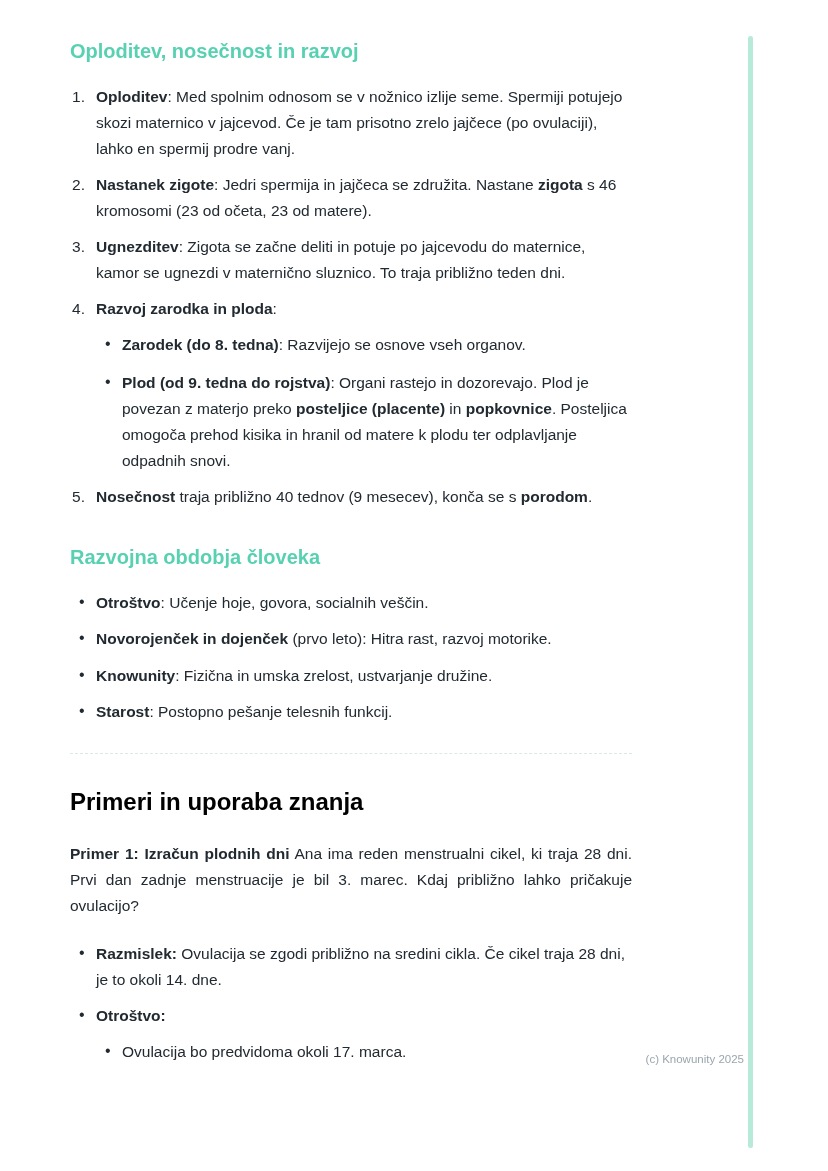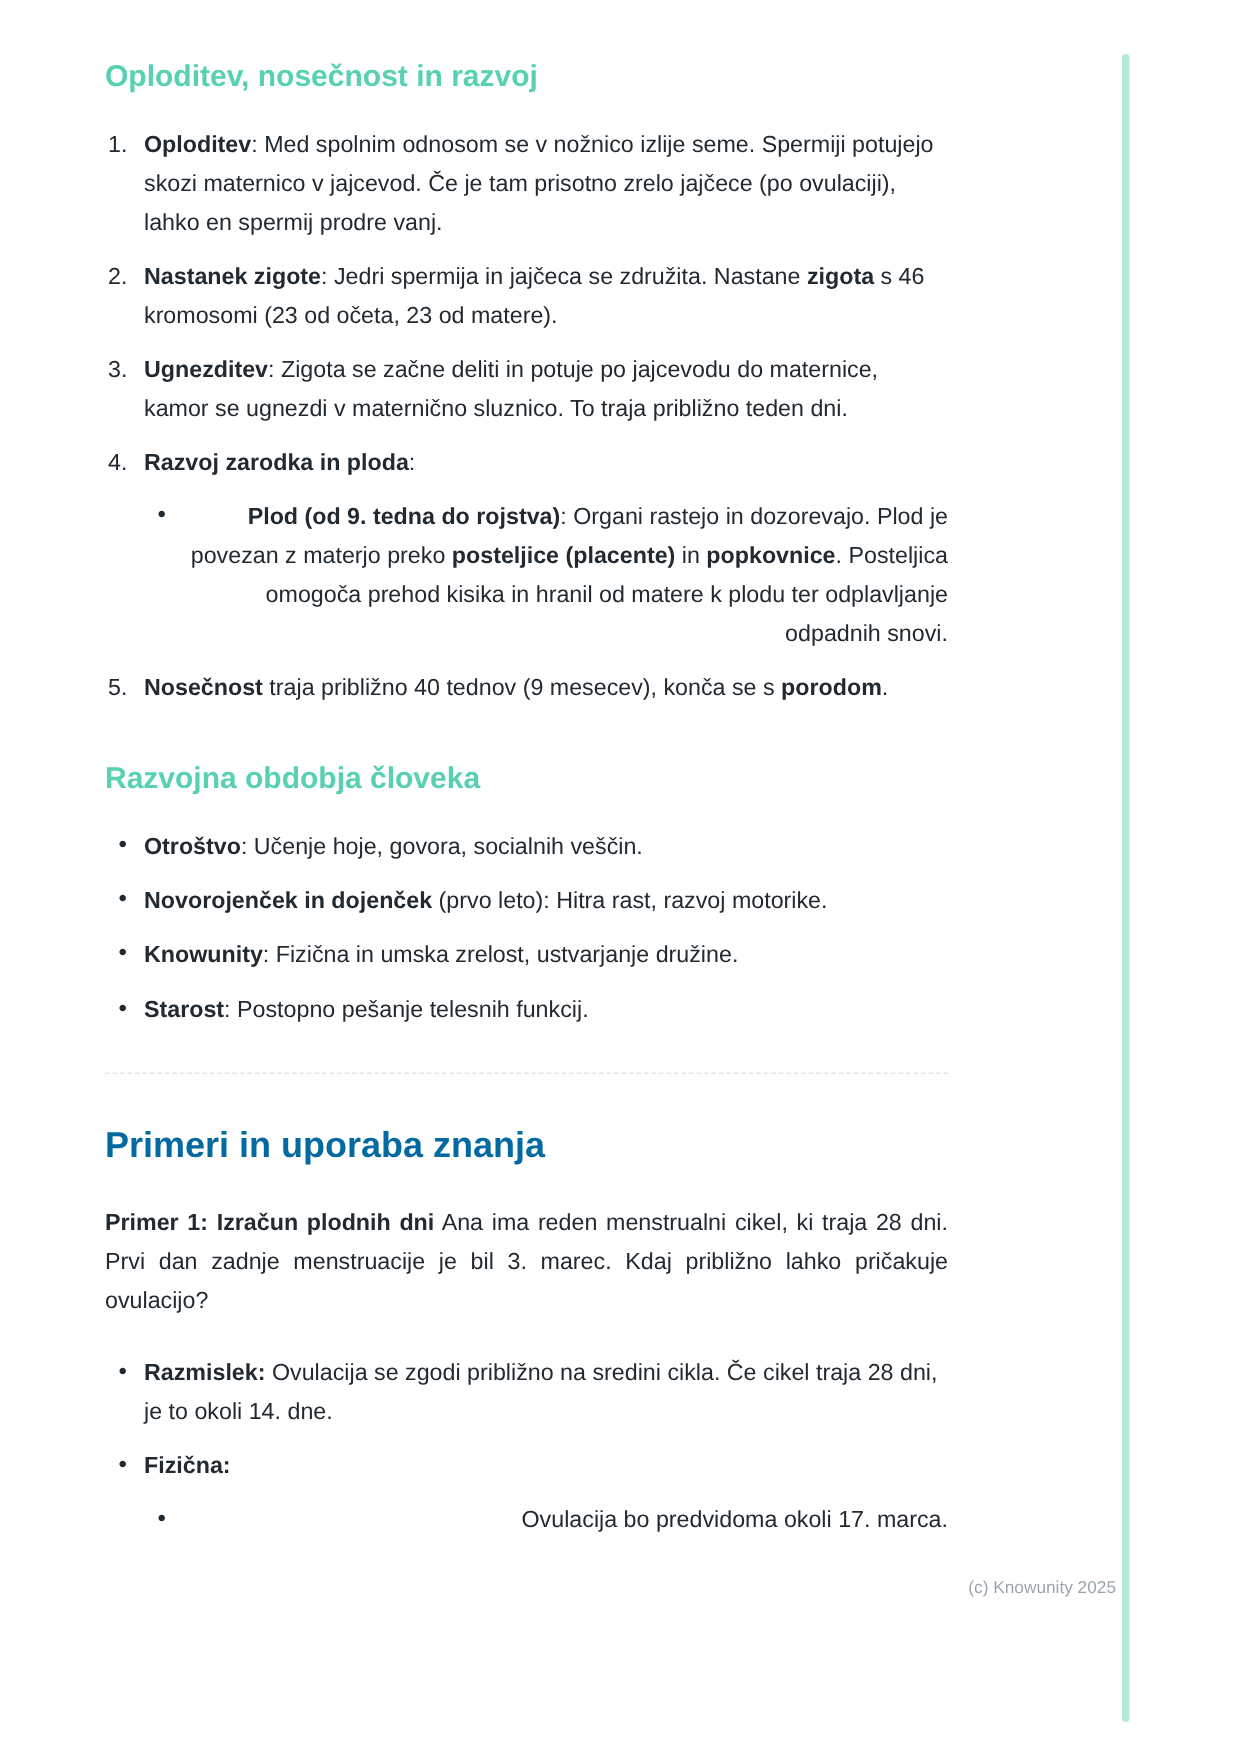--- a/index.html
+++ b/index.html
@@ -28,21 +28,21 @@
   .content h2 {
     color: #57d1b1;
     font-size: 20px;
     line-height: 1.3;
     font-weight: 700;
     margin: 34px 0 20px 0;
   }
   .content h2:first-child { margin-top: 0; }
 
   .content h1 {
-    color: #0369a1;
+    color: #000000;
     font-size: 24px;
     line-height: 1.3;
     font-weight: 700;
     margin: 32px 0 24px 0;
   }
 
   .content p {
     margin: 0 0 22px 0;
   }
   .content p.justified { text-align: justify; margin-top: 24px; }
@@ -75,21 +75,21 @@
     position: absolute;
     left: 9px;
     top: -1px;
     font-size: 16px;
   }
 
   .doc-list .nested {
     margin: 10px 0 0 0;
   }
   .doc-list .nested > li { margin-bottom: 12px; }
-  .doc-list .nested > li:last-child { margin-bottom: 0; text-align: right; }
+  .doc-list .nested > li:last-child { margin-bottom: 0; }
 
   hr.divider {
     border: none;
     border-top: 1px dashed #dce8e3;
     margin: 28px 0 0 0;
   }
 
   .accent-bar {
     position: absolute;
     left: 748px;
@@ -113,36 +113,37 @@
 <body>
 
 <div class="page">
   <div class="content">
       <h2>Oploditev, nosečnost in razvoj</h2>
       <ol class="doc-list ordered">
         <li><strong>Oploditev</strong><span>: Med spolnim odnosom se v nožnico izlije seme. Spermiji potujejo skozi maternico v jajcevod. Če je tam prisotno zrelo jajčece (po ovulaciji), lahko en spermij prodre vanj.</span></li>
         <li><strong>Nastanek zigote</strong><span>: Jedri spermija in jajčeca se združita. Nastane </span><strong>zigota</strong><span> s 46 kromosomi (23 od očeta, 23 od matere).</span></li>
         <li><strong>Ugnezditev</strong><span>: Zigota se začne deliti in potuje po jajcevodu do maternice, kamor se ugnezdi v maternično sluznico. To traja približno teden dni.</span></li>
         <li><strong>Razvoj zarodka in ploda</strong><span>:</span><ul class="doc-list bulleted nested">
+            <li><strong>Zarodek (do 8. tedna)</strong><span>: Razvijejo se osnove vseh organov.</span></li>
             <li><strong>Plod (od 9. tedna do rojstva)</strong><span>: Organi rastejo in dozorevajo. Plod je povezan z materjo preko </span><strong>posteljice (placente)</strong><span> in </span><strong>popkovnice</strong><span>. Posteljica omogoča prehod kisika in hranil od matere k plodu ter odplavljanje odpadnih snovi.</span></li>
           </ul></li>
         <li><strong>Nosečnost</strong><span> traja približno 40 tednov (9 mesecev), konča se s </span><strong>porodom</strong><span>.</span></li>
       </ol>
       <h2>Razvojna obdobja človeka</h2>
       <ul class="doc-list bulleted">
         <li><strong>Otroštvo</strong><span>: Učenje hoje, govora, socialnih veščin.</span></li>
         <li><strong>Novorojenček in dojenček</strong><span> (prvo leto): Hitra rast, razvoj motorike.</span></li>
         <li><strong>Knowunity</strong><span>: Fizična in umska zrelost, ustvarjanje družine.</span></li>
         <li><strong>Starost</strong><span>: Postopno pešanje telesnih funkcij.</span></li>
       </ul>
       <hr class="divider">
       <h1>Primeri in uporaba znanja</h1>
       <p class="justified"><strong>Primer 1: Izračun plodnih dni</strong><span> Ana ima reden menstrualni cikel, ki traja 28 dni. Prvi dan zadnje menstruacije je bil 3. marec. Kdaj približno lahko pričakuje ovulacijo?</span></p>
       <ul class="doc-list bulleted">
         <li><strong>Razmislek:</strong><span> Ovulacija se zgodi približno na sredini cikla. Če cikel traja 28 dni, je to okoli 14. dne.</span></li>
-        <li><strong>Fizična:</strong><ul class="doc-list bulleted nested">
+        <li><strong>Otroštvo:</strong><ul class="doc-list bulleted nested">
             <li><span>Ovulacija bo predvidoma okoli 17. marca.</span></li>
           </ul></li>
       </ul>
     </div>
   <div class="accent-bar"></div>
   <div class="footer-credit">(c) Knowunity 2025</div>
 </div>
 
 </body></html>

